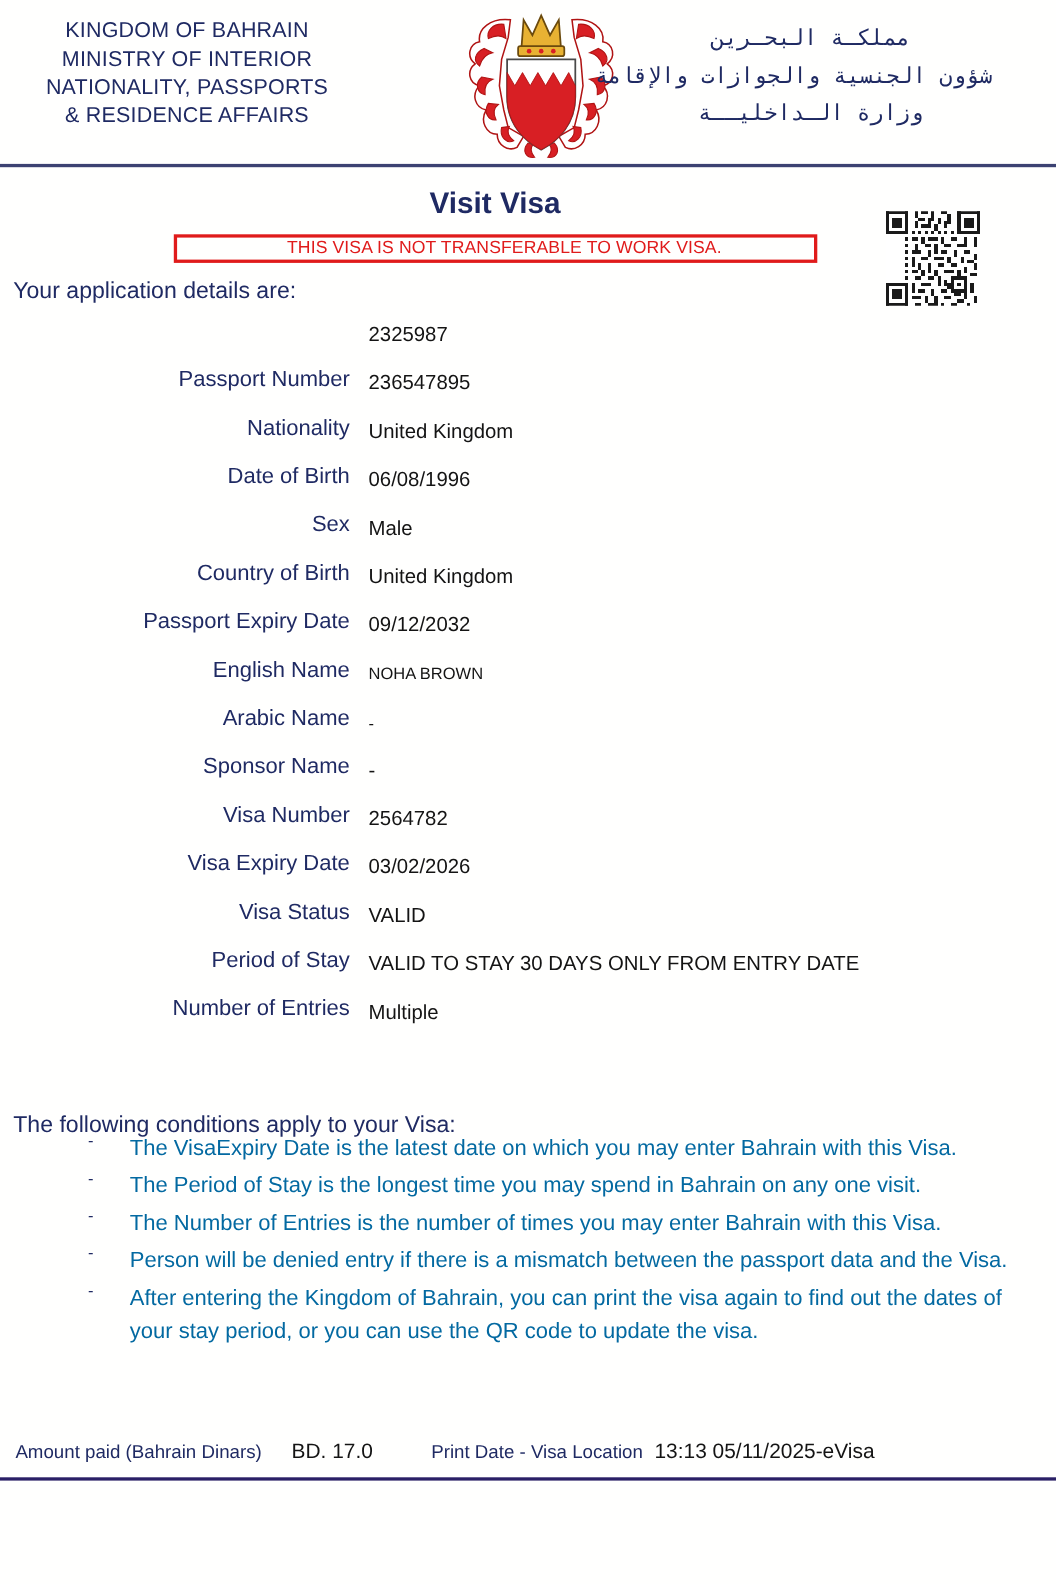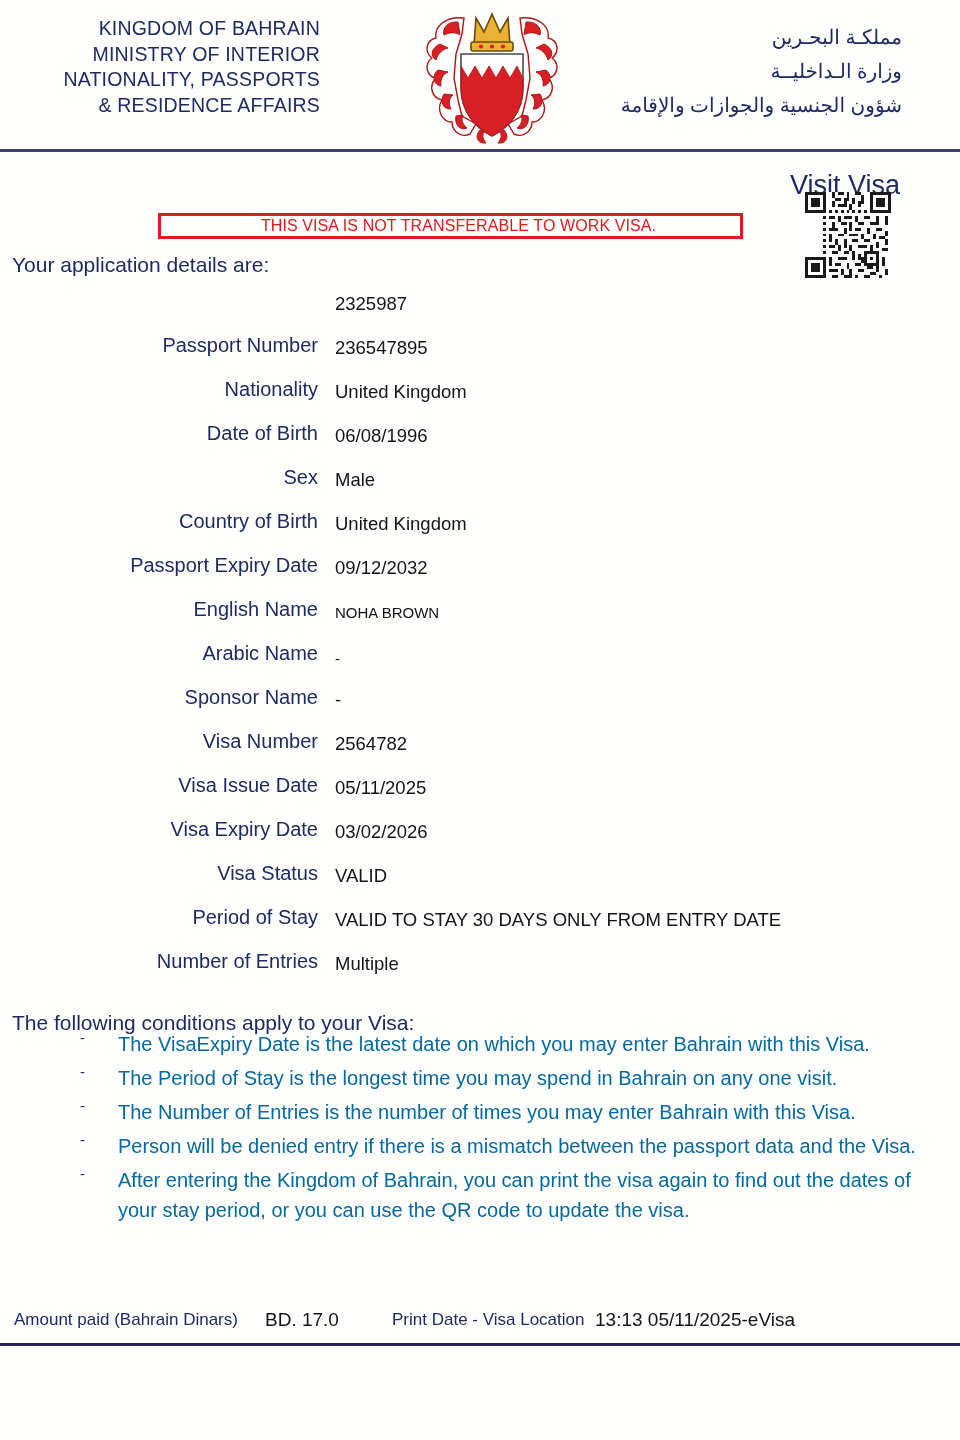--- a/index.html
+++ b/index.html
@@ -26,21 +26,21 @@
     position: absolute;
     left: 0; top: 0;
     width: 960px;
     height: 150px;
   }
   .header-en {
     position: absolute;
     left: 20px;
     top: 16px;
     width: 300px;
-    text-align: right;
+    text-align: center;
     color: #1f2a63;
     font-size: 19.5px;
     line-height: 25.5px;
     letter-spacing: 0.2px;
     white-space: nowrap;
   }
   .header-en div { white-space: nowrap; }
 
   .emblem {
     position: absolute;
@@ -48,47 +48,48 @@
     top: 4px;
     width: 148px;
     height: 140px;
   }
 
   .header-ar {
     position: absolute;
     right: 58px;
     top: 20px;
     width: 330px;
+    text-align: center;
     direction: rtl;
     color: #1f2a63;
     font-size: 20px;
     line-height: 34px;
-    font-family: Liberation Sans, sans-serif;
+    font-family: Liberation Mono, monospace;
   }
   .header-ar div { white-space: nowrap; }
 
   .rule-top {
     position: absolute;
     left: 0;
     top: 149px;
     width: 960px;
     height: 3px;
     background: #3c4272;
   }
 
   
   .title {
     position: absolute;
     left: 0;
     top: 170px;
     width: 900px;
-    text-align: right;
+    text-align: center;
     color: #1f2a63;
     font-size: 27px;
-    font-weight: normal;
+    font-weight: bold;
   }
 
   .warning-box {
     position: absolute;
     left: 158px;
     top: 213px;
     width: 585px;
     height: 26px;
     border: 3px solid #e01b1b;
     box-sizing: border-box;
@@ -284,22 +285,22 @@
         </g>
 
         <path d="M43 50 L105 50 L105 84 C105 108 90 124 74 132 C58 124 43 108 43 84 Z" fill="#ffffff" stroke="#4a4a4a" stroke-width="1.6"></path>
         <path d="M43 62 L50 74 L57 62 L64 74 L71 62 L78 74 L85 62 L92 74 L99 62 L105 74
                  L105 84 C105 108 90 124 74 132 C58 124 43 108 43 84 Z" fill="#d81f24" stroke="#b01414" stroke-width="0.8"></path>
       </svg>
     </div>
 
     <div class="header-ar">
       <div>مملكـة البحـرين</div>
+      <div>شؤون الجنسية والجوازات والإقامة</div>
       <div>وزارة الـداخليــة</div>
-      <div>شؤون الجنسية والجوازات والإقامة</div>
     </div>
   </div>
 
   <div class="rule-top"></div>
 
   <div class="title">Visit Visa</div>
 
   <div class="warning-box">
     <span class="warning-text">THIS VISA IS NOT TRANSFERABLE TO WORK VISA.</span>
   </div>
@@ -475,24 +476,20 @@
     <div class="field-row">
       <span class="field-label">Sponsor Name</span>
       <span class="field-value">-</span>
     </div>
 
     <div class="field-row">
       <span class="field-label">Visa Number</span>
       <span class="field-value">2564782</span>
     </div>
 
-    <div class="field-row">
-      <span class="field-label">Visa Issue Date</span>
-      <span class="field-value">05/11/2025</span>
-    </div>
 
     <div class="field-row">
       <span class="field-label">Visa Expiry Date</span>
       <span class="field-value">03/02/2026</span>
     </div>
 
     <div class="field-row">
       <span class="field-label">Visa Status</span>
       <span class="field-value">VALID</span>
     </div>

